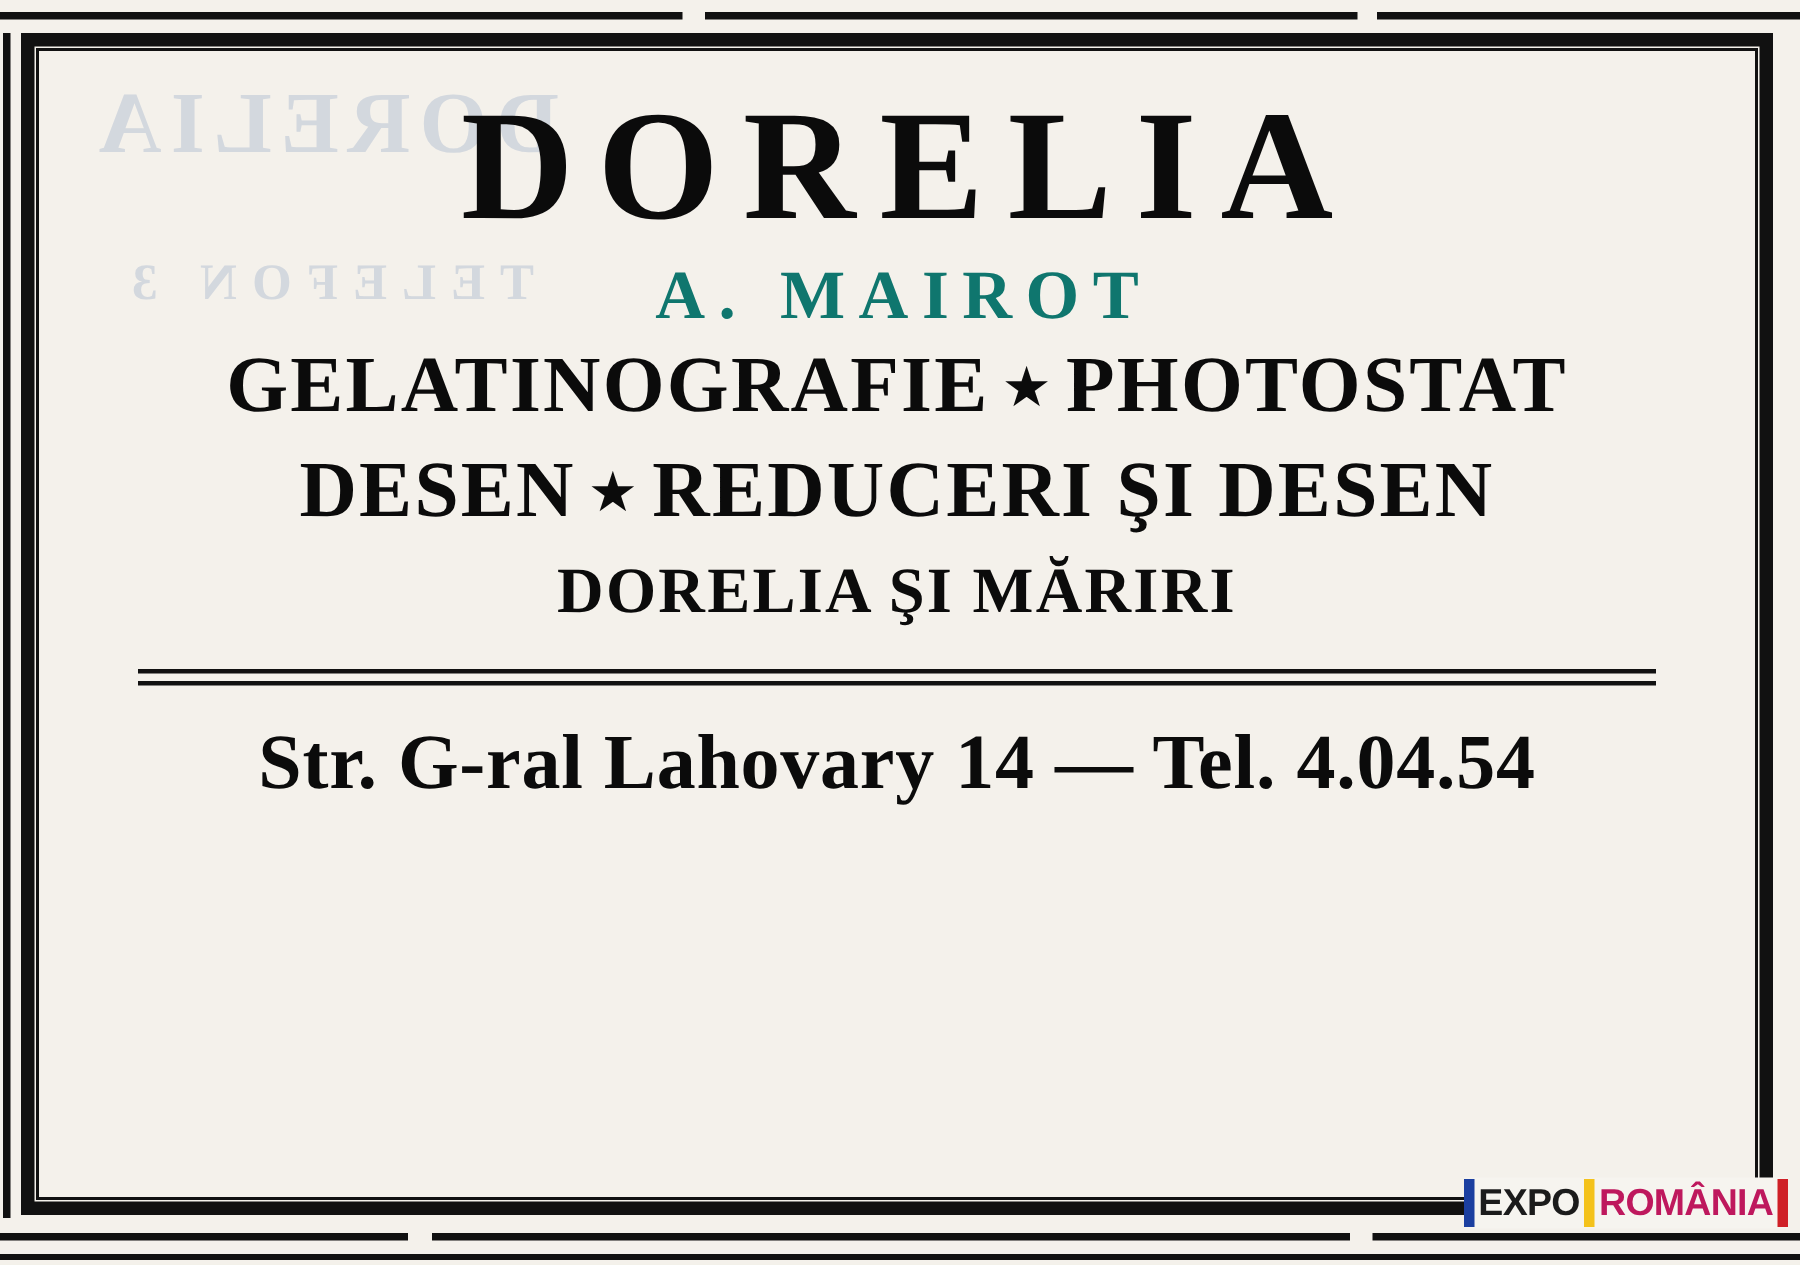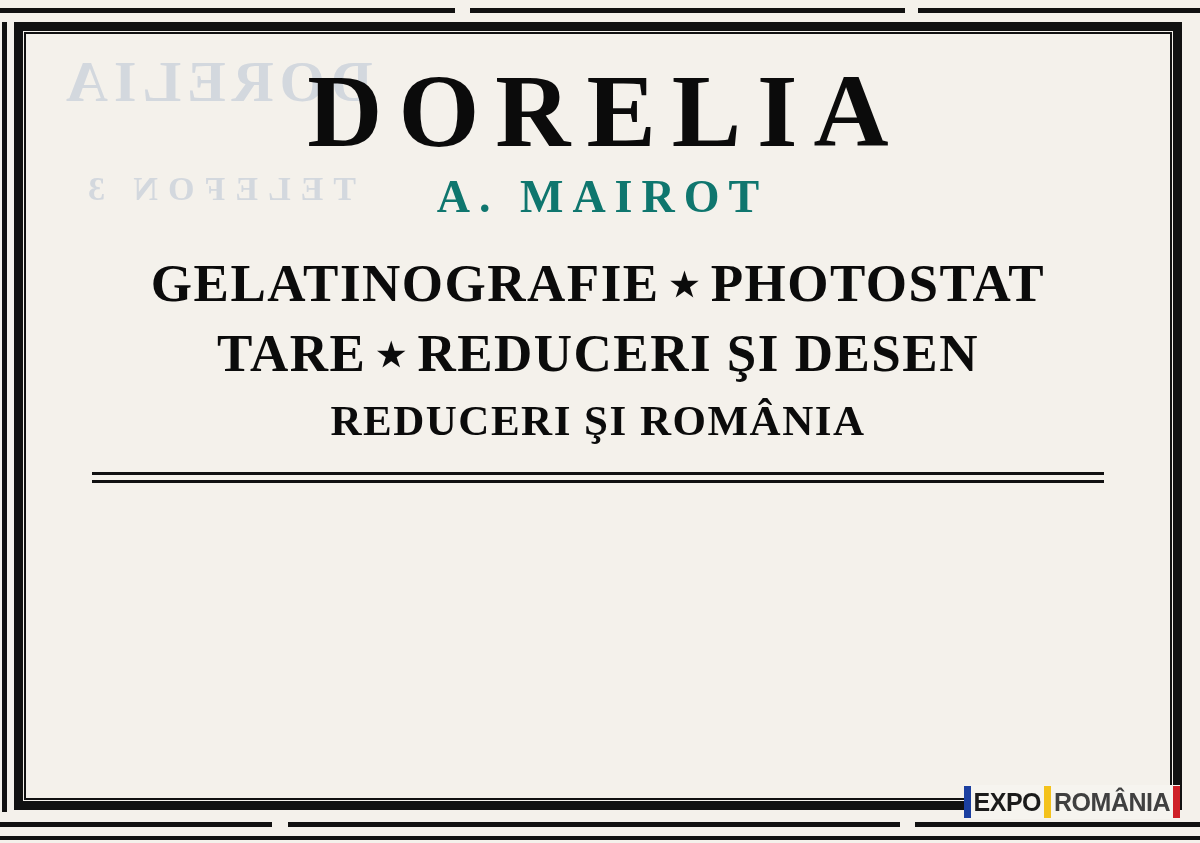--- a/index.html
+++ b/index.html
@@ -102,21 +102,20 @@
     margin: 6px 0 0 0;
     font-family: "Liberation Serif", serif;
     font-weight: bold;
     font-size: 46px;
     letter-spacing: 9px;
     color: #0f766e;
     text-indent: 9px;
   }
 
   .services {
-    margin-top: 26px;
   }
   .svc-line {
     font-family: "Liberation Serif", serif;
     font-weight: bold;
     color: #0b0b0b;
     line-height: 1.32;
     white-space: nowrap;
   }
   .svc-1 { font-size: 53px; letter-spacing: 1.5px; }
   .svc-2 { font-size: 53px; letter-spacing: 1.5px; }
@@ -149,39 +148,39 @@
     font-weight: bold;
     font-size: 52px;
     letter-spacing: 0.5px;
     color: #0b0b0b;
     white-space: nowrap;
   }
 
   
   .watermark {
     position: absolute;
-    right: 20px;
+    right: 8px;
     bottom: 24px;
     display: flex;
     align-items: center;
     height: 34px;
     font-family: "Liberation Sans", sans-serif;
     font-weight: bold;
     font-size: 25px;
     letter-spacing: -0.5px;
     background: #f6f4ef;
   }
   .wm-bar {
     width: 7px;
     height: 32px;
     margin-right: 3px;
   }
   .wm-expo { color: #1b1b1b; }
   .wm-sep { width: 7px; height: 32px; margin: 0 3px; }
-  .wm-rom { color: #404040; text-align: center; }
+  .wm-rom { color: #be185d; text-align: center; }
   .wm-tail { width: 7px; height: 32px; margin-left: 3px; }
 </style>
 </head>
 <body>
 
 <div class="page">
 
   <div class="ghost ghost-1">DORELIA</div>
   <div class="ghost ghost-2">TELEFON 3</div>
 
@@ -203,32 +202,33 @@
     <div class="subbrand">A. MAIROT</div>
 
     <div class="services">
 
       <div class="svc-line svc-1">
         <span>GELATINOGRAFIE</span><span class="star">★</span><span>PHOTOSTAT</span>
       </div>
 
 
       <div class="svc-line svc-3">
-        <span>TARE</span><span class="star">★</span><span>REDUCERI ŞI DESEN</span>
+        <span>DESEN</span><span class="star">★</span><span>REDUCERI ŞI DESEN</span>
       </div>
 
-      <div class="svc-line svc-5">REDUCERI ŞI ROMÂNIA</div>
+      <div class="svc-line svc-5">DORELIA ŞI MĂRIRI</div>
     </div>
 
     <div class="rules">
       <div class="rule-thin"></div>
       <div class="rule-gap"></div>
       <div class="rule-thin"></div>
     </div>
 
+    <div class="address">Str. G-ral Lahovary 14 — Tel. 4.04.54</div>
   </div>
 
   <div class="watermark">
     <div class="wm-bar" style="background:#1b3fa0"></div>
     <span class="wm-expo">EXPO</span>
     <div class="wm-sep" style="background:#f4c21b"></div>
     <span class="wm-rom">ROMÂNIA</span>
     <div class="wm-tail" style="background:#cf2027"></div>
   </div>
 

